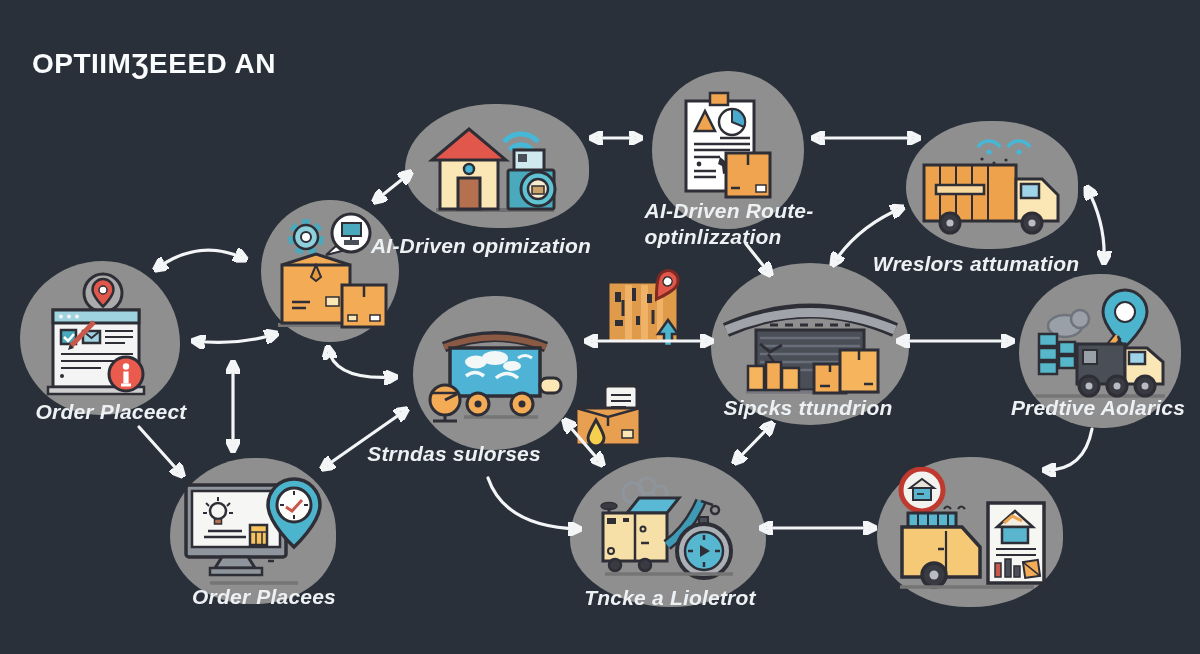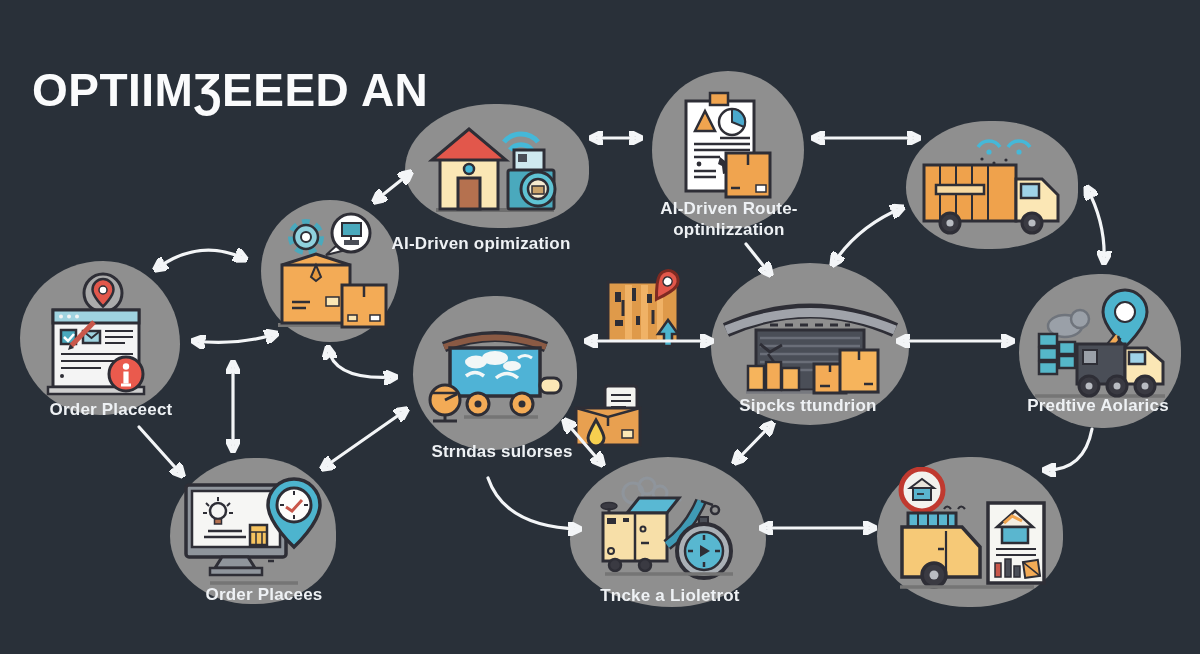--- a/index.html
+++ b/index.html
@@ -1,23 +1,23 @@
 <!DOCTYPE html>
 <html style="--background: #293039; --node: #8f8f8f; --label: #eef1f4; --arrow: #f3f5f7; --accent-red: #e2574b; --accent-teal: #4db4ce; --accent-orange: #f0a44f; --accent-cream: #fbe7b5; --outline: #2e2e36;"><head>
 <meta charset="utf-8">
 <style>
   html,body{margin:0;padding:0;background:#1d222b;}
   .stage{position:relative;width:1200px;height:654px;background:var(--background,#293039);
          overflow:hidden;font-family:"Liberation Sans",sans-serif;}
-  .title{position:absolute;left:32px;top:48px;color:#fafbfc;font-size:46px;font-weight:800;
-         line-height:1.12;letter-spacing:.5px;margin-top:17px;}
+  .title{position:absolute;left:32px;top:48px;color:#fafbfc;font-size:28px;font-weight:800;
+         line-height:1.12;letter-spacing:.5px;}
   .node{position:absolute;background:var(--node,#909090);display:flex;align-items:center;
         justify-content:center;}
   .label{position:absolute;transform:translateX(-50%);color:var(--label,#eef1f4);
-         font-weight:bold;font-size:17px;text-align:center;white-space:nowrap;letter-spacing:.2px;}
+         font-weight:bold;font-size:21px;white-space:nowrap;letter-spacing:.2px;font-style:italic;}
   .label .ln{display:block;line-height:1.25;}
   .arrows{position:absolute;left:0;top:0;pointer-events:none;}
   .arrows path{fill:none;stroke:var(--arrow,#f3f5f7);stroke-width:3.2;stroke-linecap:round;}
   .float-icon{position:absolute;}
   svg{display:block;}
 </style>
 </head>
 <body>
 
 <div class="stage">
@@ -395,24 +395,25 @@
     <path d="M1092 429 Q1084 471 1045 470" marker-end="url(#ah)"></path>
   </svg>
 
   <div class="label" style="left:481px;top:234px;">AI-Driven opimization</div>
 
   <div class="label" style="left:729px;top:198px;">
     <span class="ln">AI-Driven Route-</span>
     <span class="ln">optinlizzation</span>
   </div>
 
+  <div class="label" style="left:976px;top:252px;">Wreslors attumation</div>
 
   <div class="label" style="left:111px;top:400px;">Order Placeect</div>
 
-  <div class="label" style="left:502px;top:442px;">Strndas sulorses</div>
+  <div class="label" style="left:454px;top:442px;">Strndas sulorses</div>
 
   <div class="label" style="left:808px;top:396px;">Sipcks ttundrion</div>
 
   <div class="label" style="left:1098px;top:396px;">Predtive Aolarics</div>
 
   <div class="label" style="left:264px;top:585px;">Order Placees</div>
 
   <div class="label" style="left:670px;top:586px;">Tncke a Lioletrot</div>
 
 

